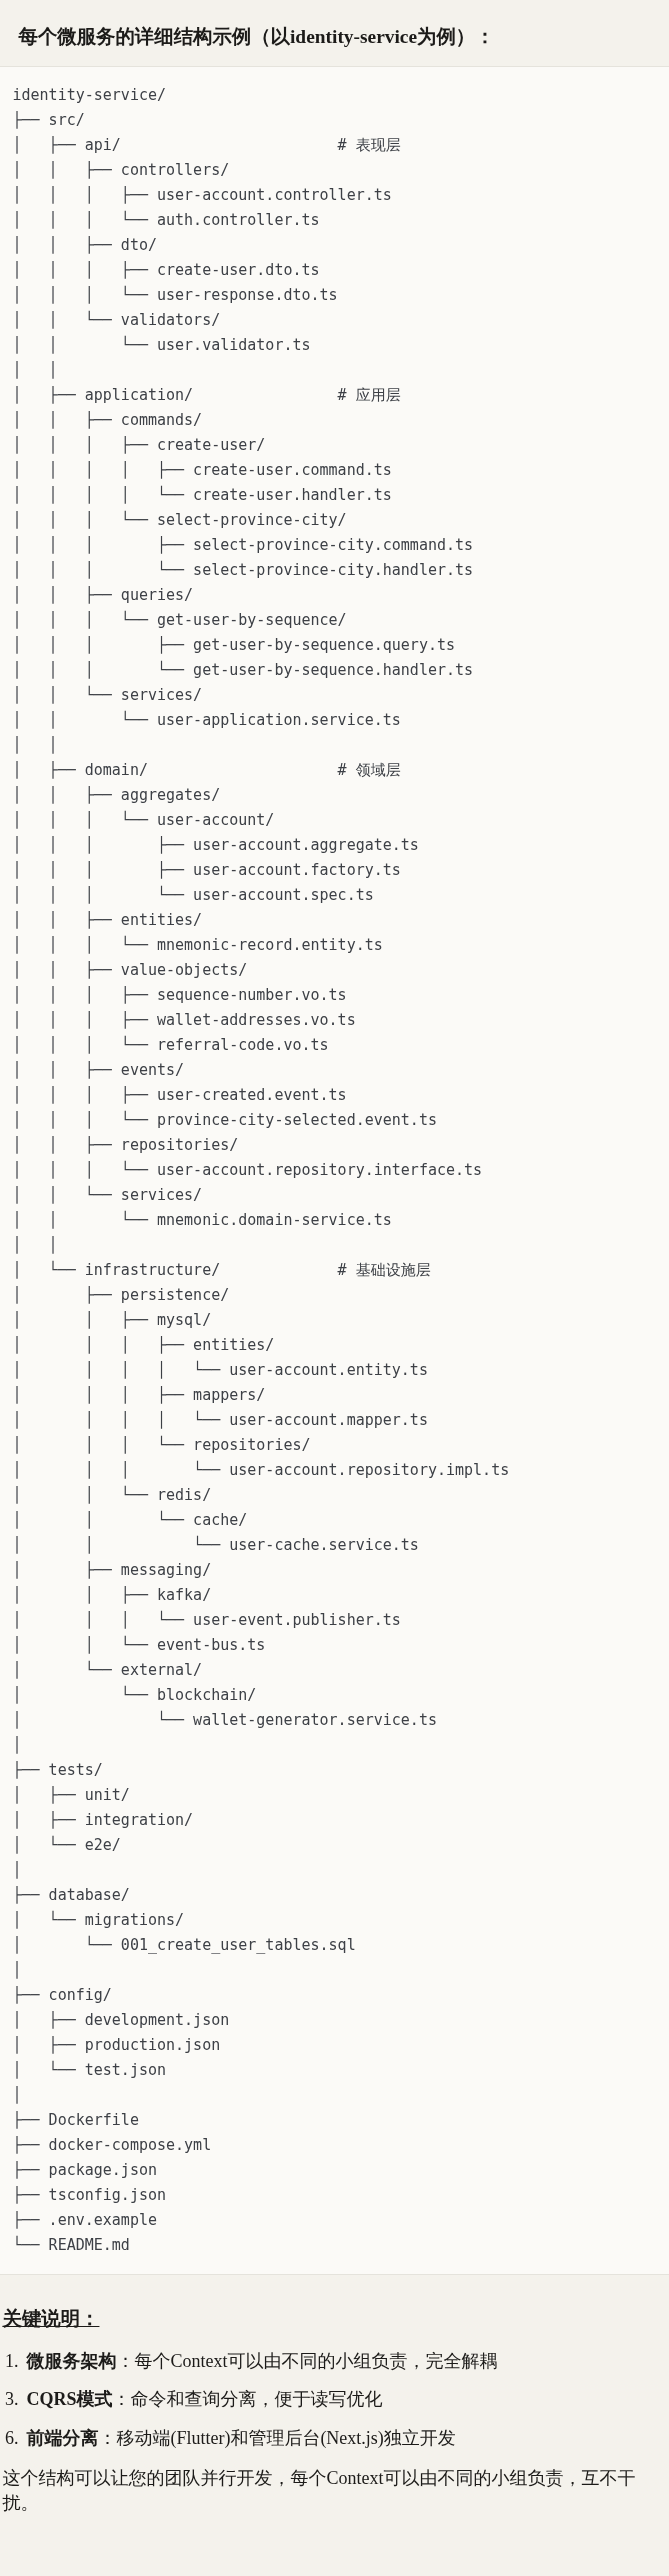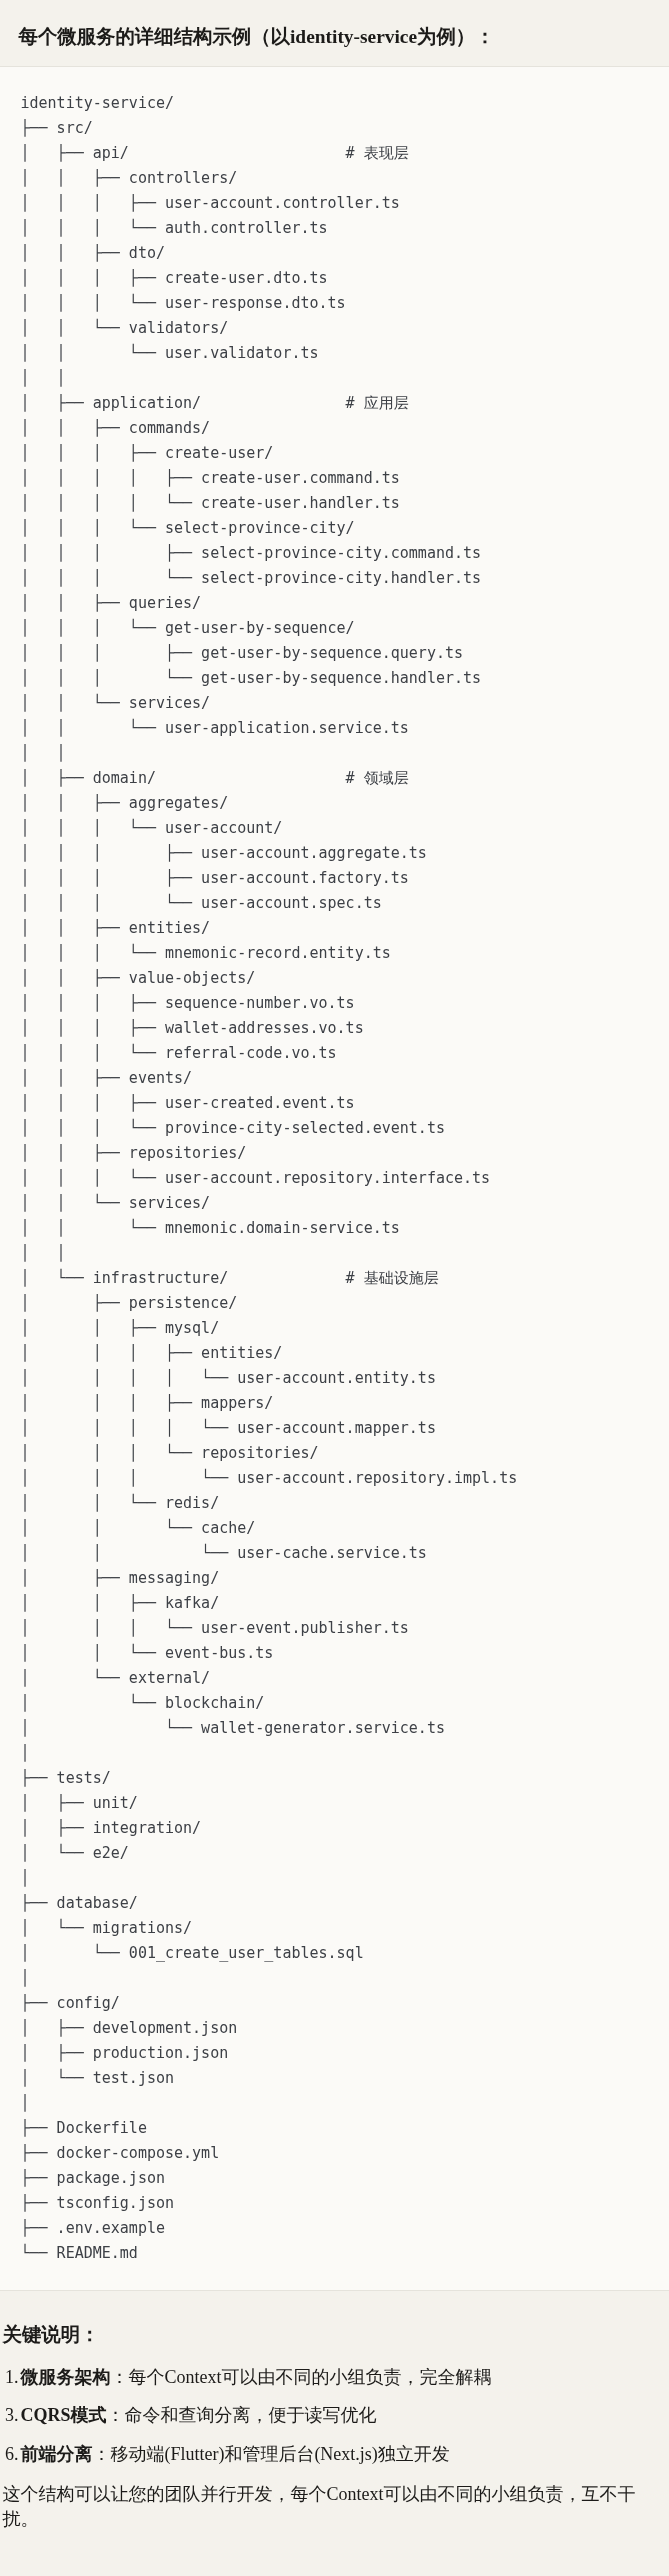--- a/index.html
+++ b/index.html
@@ -25,50 +25,52 @@
     margin-top: 16.3px;
     background: #fbfaf7;
     border-top: 0.6px solid #e5e3dc;
     border-bottom: 0.6px solid #e5e3dc;
     padding: 16.3px 12.5px;
     box-sizing: border-box;
     width: 669px;
     overflow: hidden;
   }
   .tree {
-    margin: 8px;
+    margin: 0;
     font-family: "DejaVu Sans Mono", monospace;
     font-size: 15px;
     line-height: 25px;
     color: #3d4046;
     white-space: pre;
     tab-size: 4;
   }
   .notes-heading {
     font-size: 19.4px;
     line-height: 26px;
     font-weight: bold;
     margin: 31px 0 0 0;
     padding: 0 2.5px;
+    text-decoration: underline;
   }
   .notes-list {
     margin-top: 16.3px;
     padding: 0 2.5px 0 5px;
   }
   .note-item {
     font-size: 18px;
     line-height: 25px;
     margin-bottom: 13.8px;
     white-space: nowrap;
   }
   .note-item .num {
     margin-right: 1.9px;
   }
   .note-item b {
     font-weight: bold;
+    margin-left: 6px;
   }
   .closing {
     font-size: 18px;
     line-height: 25px;
     margin: 15px 0 0 0;
     padding: 0 2.5px;
   }
 </style>
 </head>
 <body>

